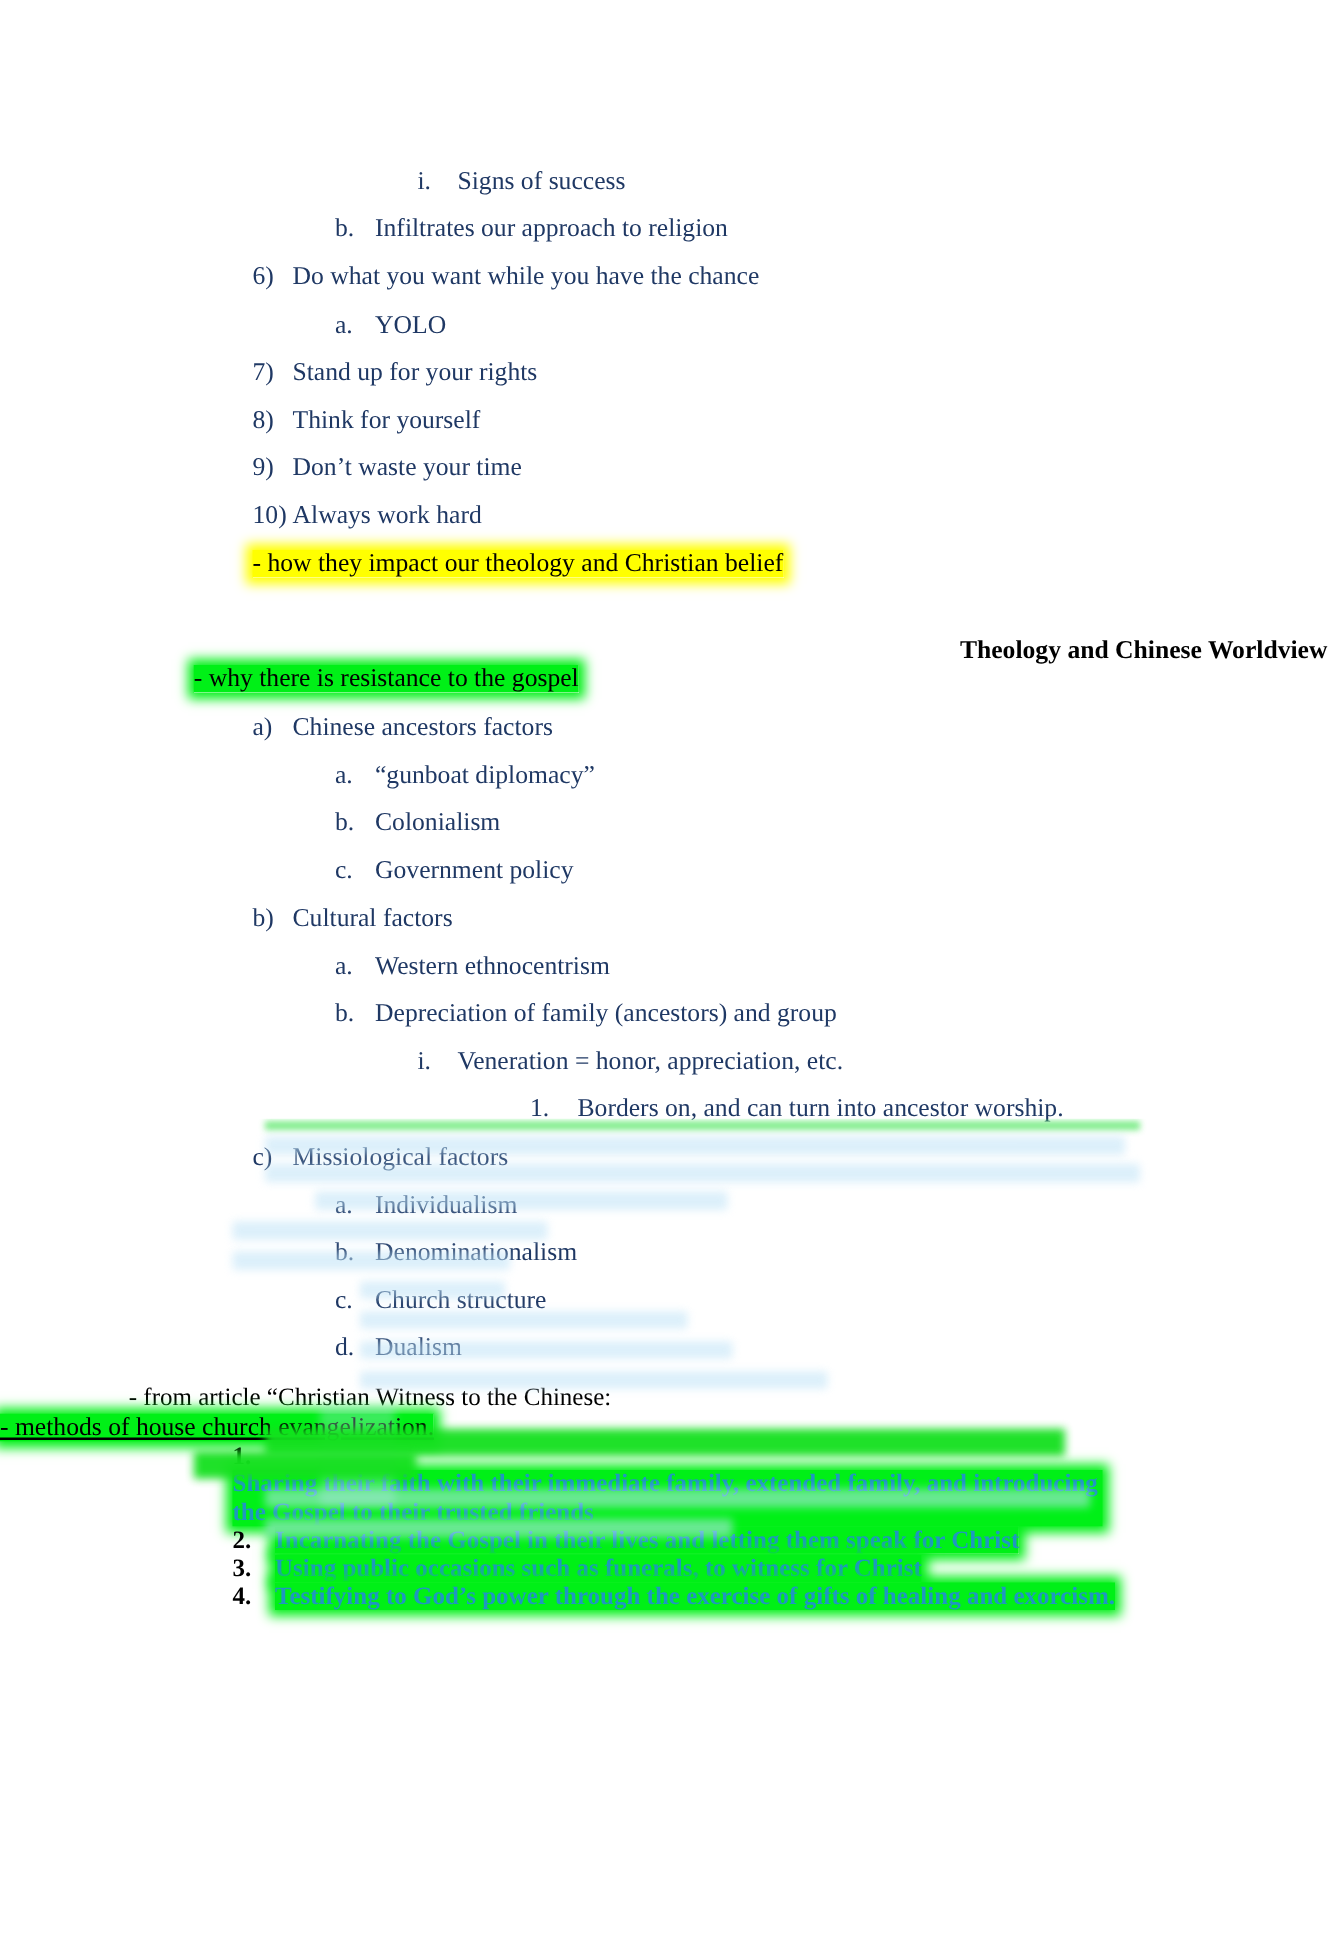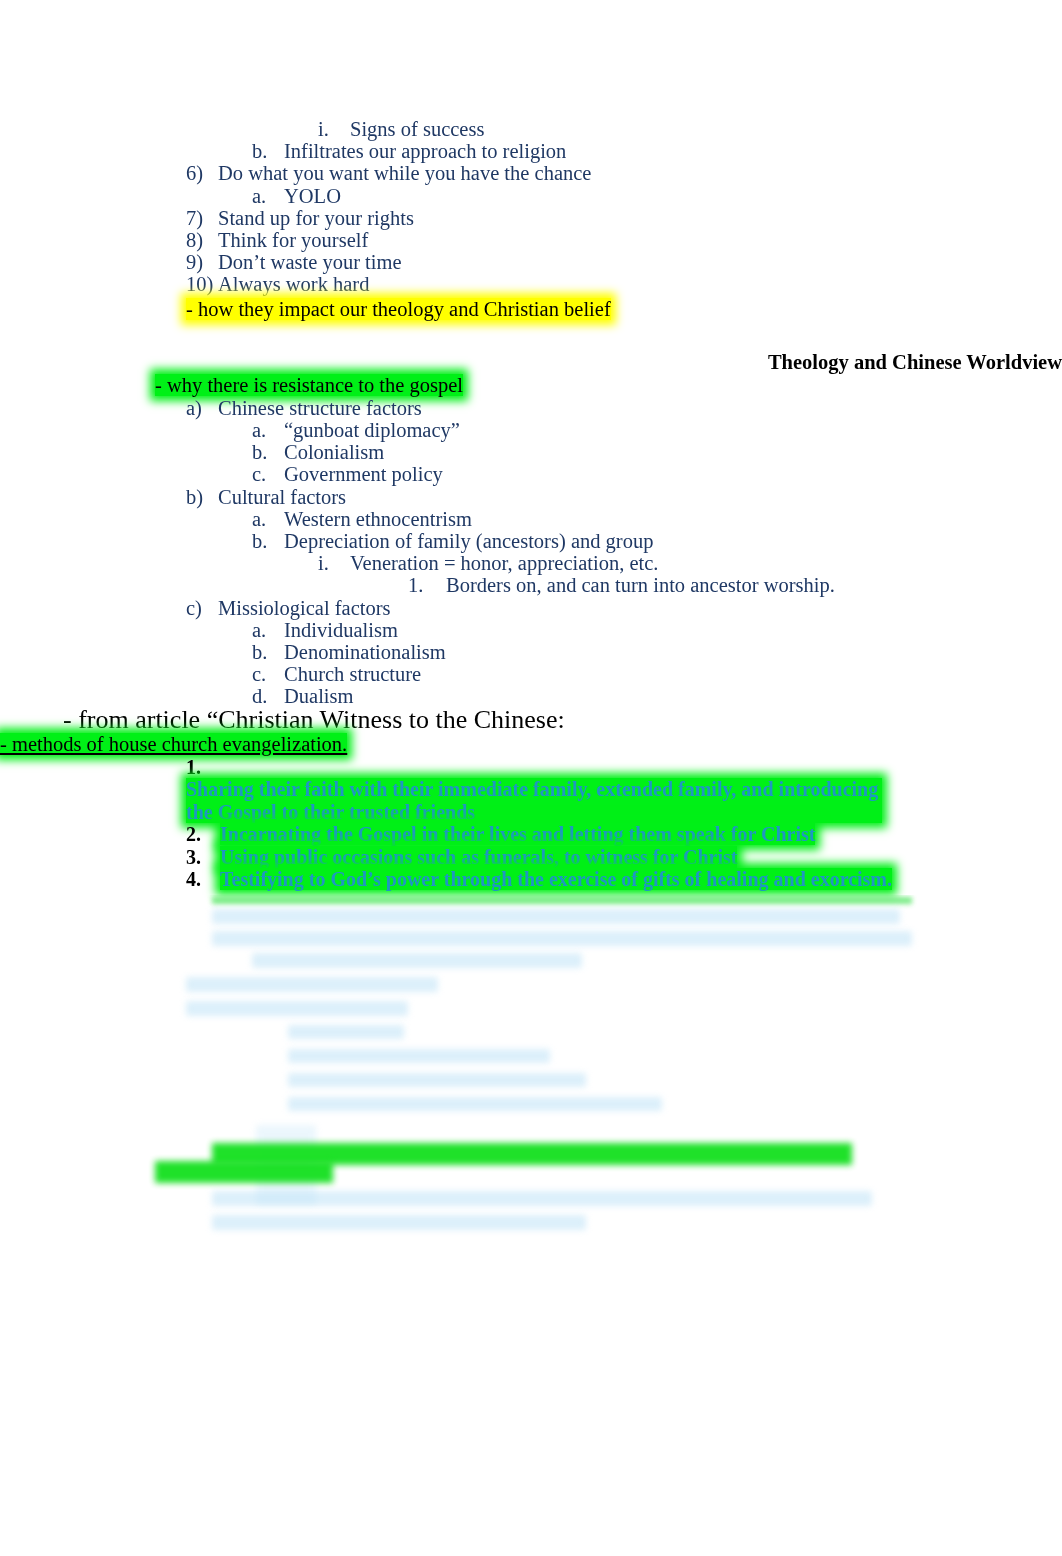--- a/index.html
+++ b/index.html
@@ -26,21 +26,21 @@
   }
 
   
   .row {
     position: relative;
     display: block;
     font-size: 20.5px;
     line-height: 22.2px;
     color: #1F3864;
     white-space: nowrap;
-    margin: 0;
+    margin: 16px;
     padding: 0;
   }
   .row .marker {
     display: inline-block;
     text-align: left;
   }
   .row .txt {
     display: inline;
   }
 
@@ -86,23 +86,23 @@
   .sub-note {
     font-size: 20.5px;
     line-height: 23px;
     padding-left: 155px;
     color: #000000;
     white-space: nowrap;
   }
 
   
   .article-line {
-    font-size: 26px;
+    font-size: 20px;
     line-height: 24px;
-    padding-left: 63px;
+    padding-left: 103px;
     color: #000000;
     white-space: nowrap;
   }
   .article-sub {
     font-size: 20.5px;
     line-height: 24px;
     color: #000000;
     white-space: nowrap;
     text-decoration: underline;
   }
@@ -210,21 +210,21 @@
 
   <div class="heading">Theology and Chinese Worldview</div>
 
   <div class="sub-note">
     <span class="hl-green">- why there is resistance to the gospel</span>
   </div>
 
   <div>
 
     <div class="row lvl1">
-      <span class="marker">a)</span><span class="txt">Chinese structure factors</span>
+      <span class="marker">a)</span><span class="txt">Chinese ancestors factors</span>
     </div>
 
     <div class="row lvl2">
       <span class="marker">a.</span><span class="txt">“gunboat diplomacy”</span>
     </div>
 
     <div class="row lvl2">
       <span class="marker">b.</span><span class="txt">Colonialism</span>
     </div>
 

